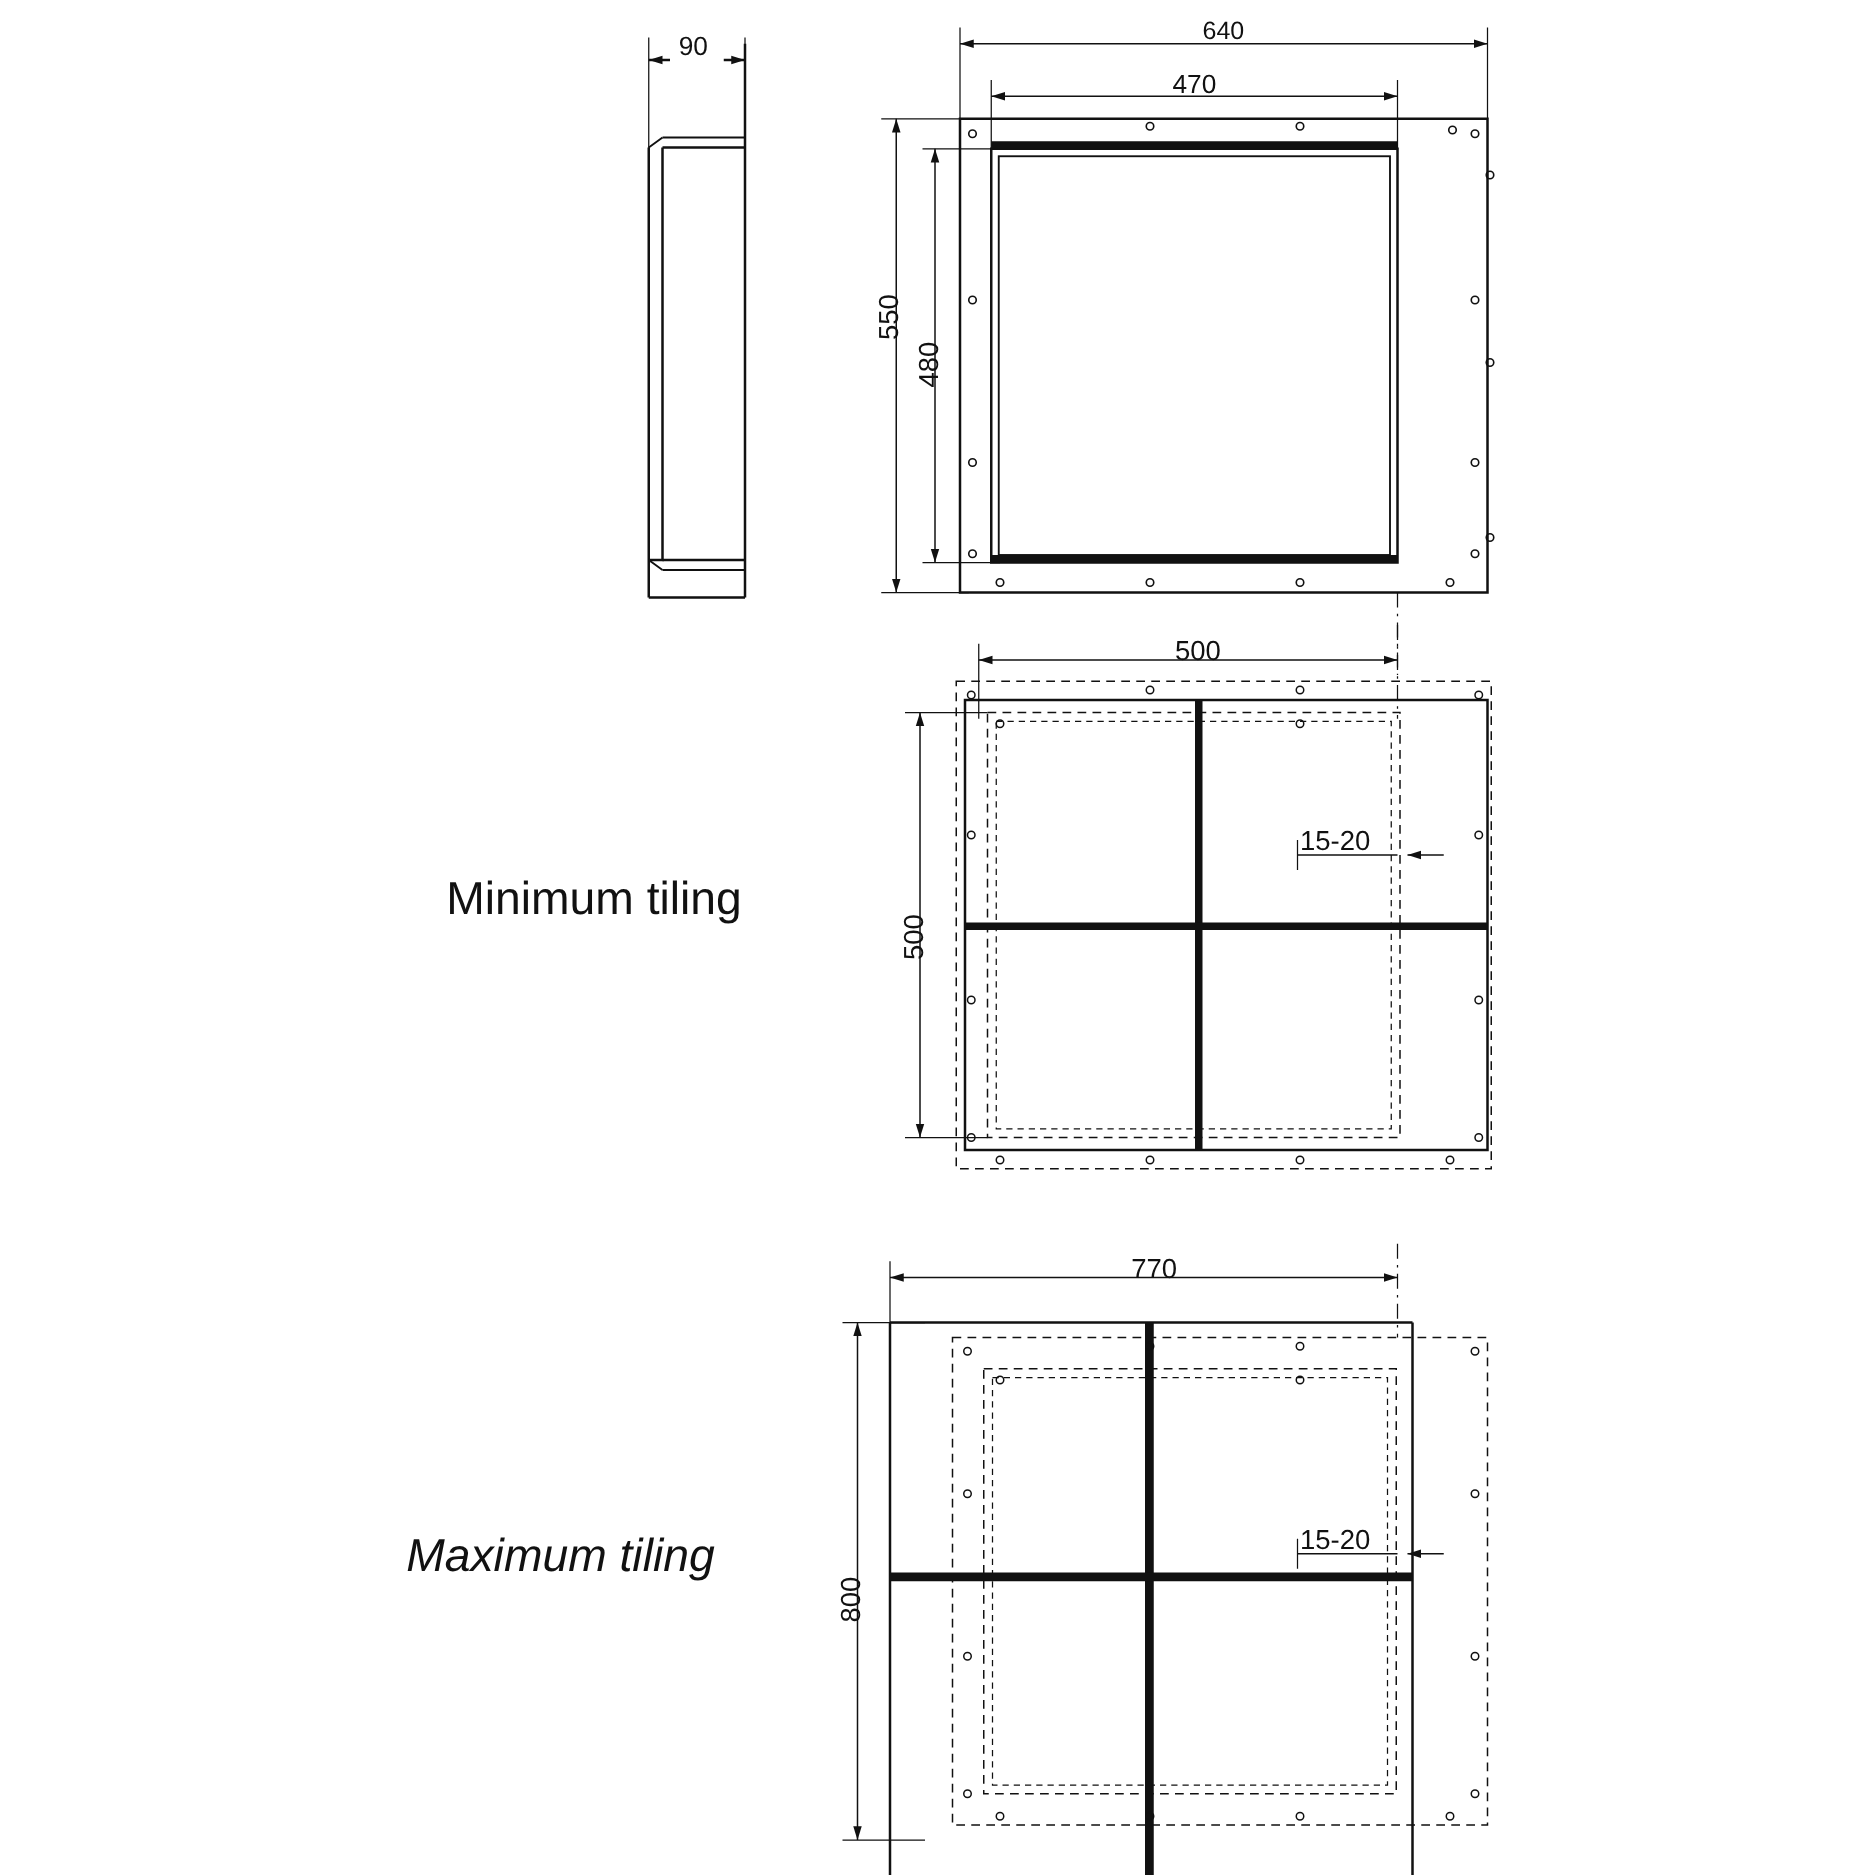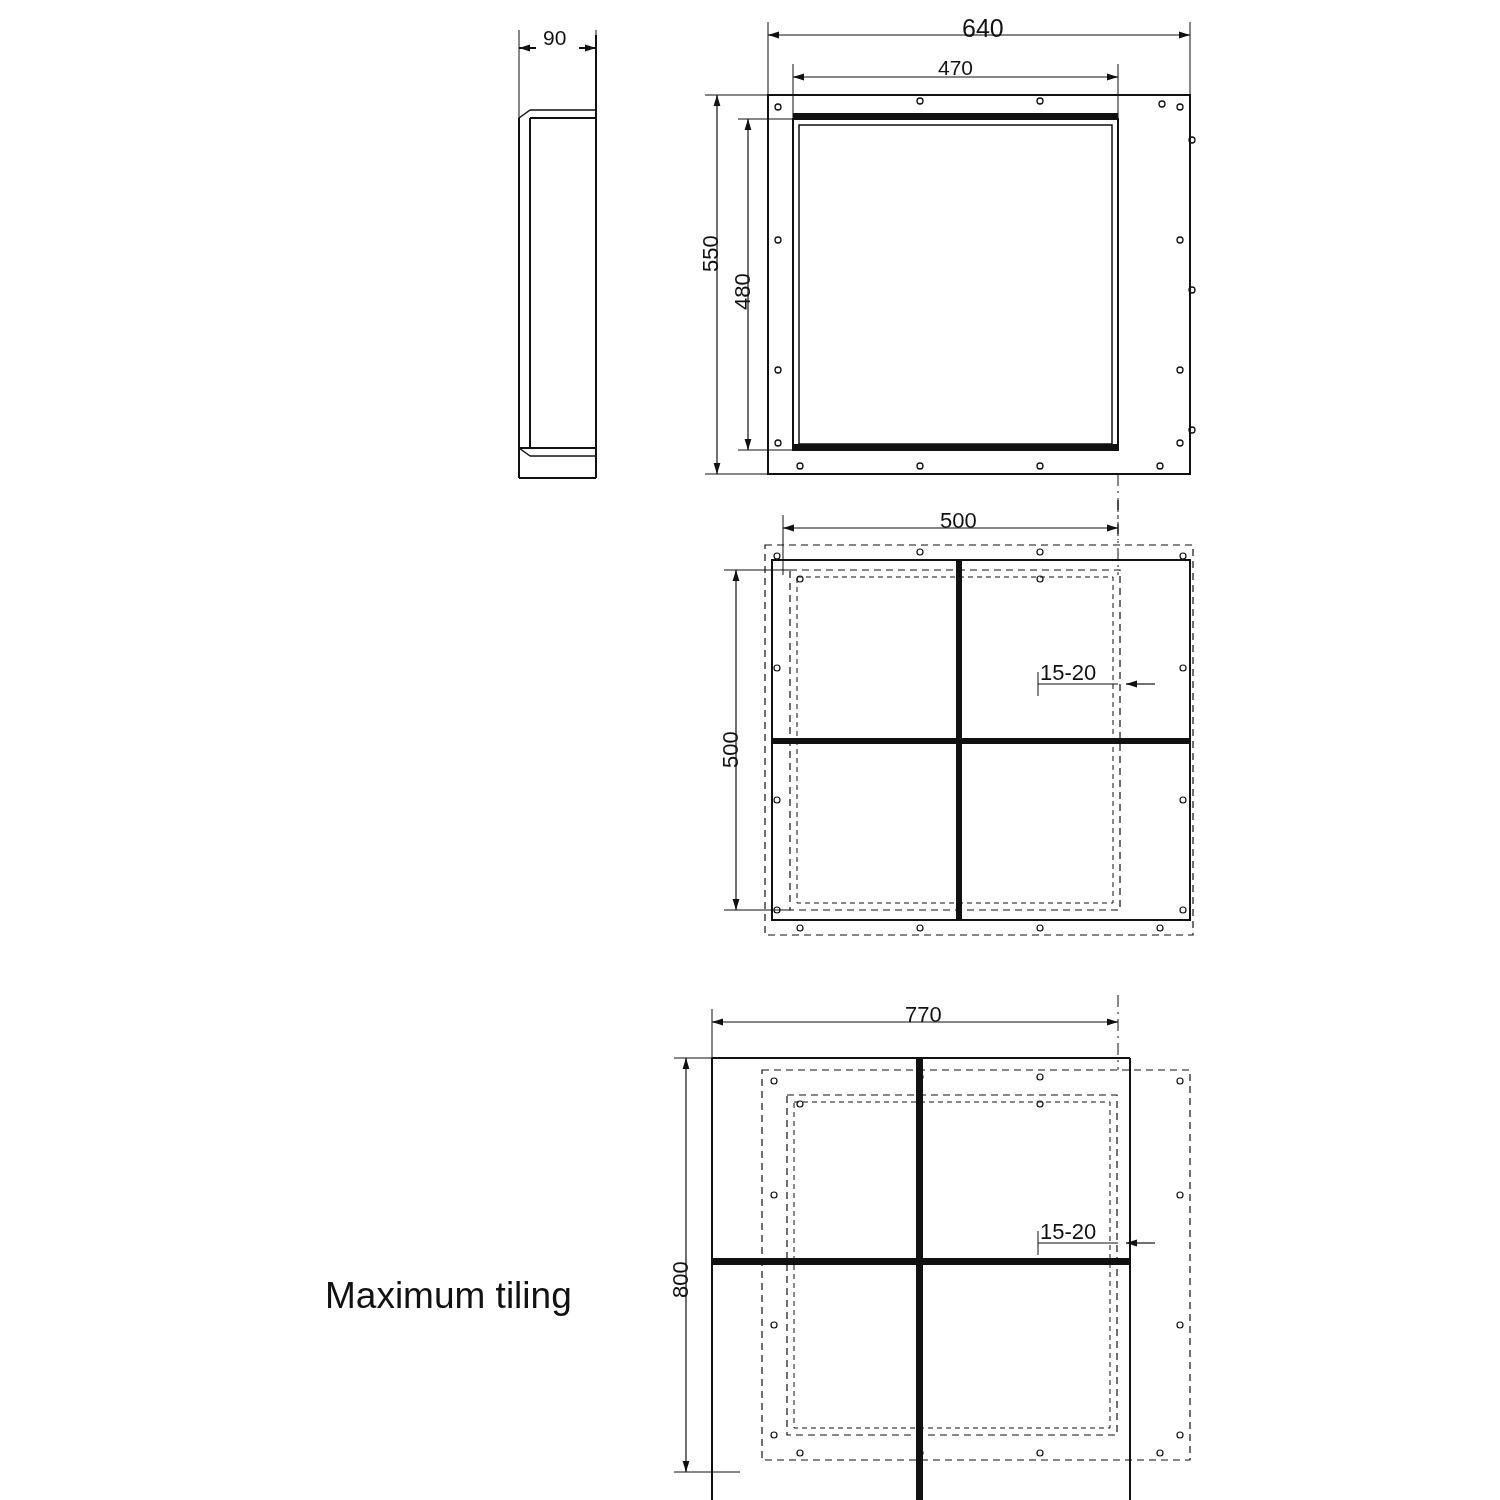--- a/index.html
+++ b/index.html
@@ -177,28 +177,29 @@
       <circle cx="800" cy="1104" r="3"></circle>
             <circle cx="1040" cy="1104" r="3"></circle>
     </g>
   </g>
 
   </g>
 </svg>
 
 <div class="label" style="left:543px;top:26px;font-size:21px;text-align:center;">90</div>
 
-<div class="label" style="left:962px;top:14px;font-size:25px;">640</div>
+<div class="label" style="left:962px;top:14px;font-size:20px;">640</div>
 <div class="label" style="left:938px;top:56px;font-size:21px;">470</div>
 <div class="label" style="left:698px;top:272px;font-size:22px;transform:rotate(-90deg);transform-origin:left top;">550</div>
 <div class="label" style="left:730px;top:310px;font-size:22px;transform:rotate(-90deg);transform-origin:left top;">480</div>
 
 <div class="label" style="left:940px;top:508px;font-size:22px;">500</div>
 <div class="label" style="left:718px;top:768px;font-size:22px;transform:rotate(-90deg);transform-origin:left top;">500</div>
 <div class="label" style="left:1040px;top:660px;font-size:22px;">15-20</div>
 
 <div class="label" style="left:905px;top:1002px;font-size:22px;">770</div>
 <div class="label" style="left:668px;top:1298px;font-size:22px;transform:rotate(-90deg);transform-origin:left top;">800</div>
 <div class="label" style="left:1040px;top:1219px;font-size:22px;">15-20</div>
 
-<div class="label bigtext" style="left:325px;top:1275px;">Maximum tiling</div>
+<div class="label bigtext" style="left:357px;top:698px;">Minimum tiling</div>
+<div class="label bigtext" style="left:325px;top:1224px;font-style:italic;">Maximum tiling</div>
 
 </div>
 
 </body></html>

